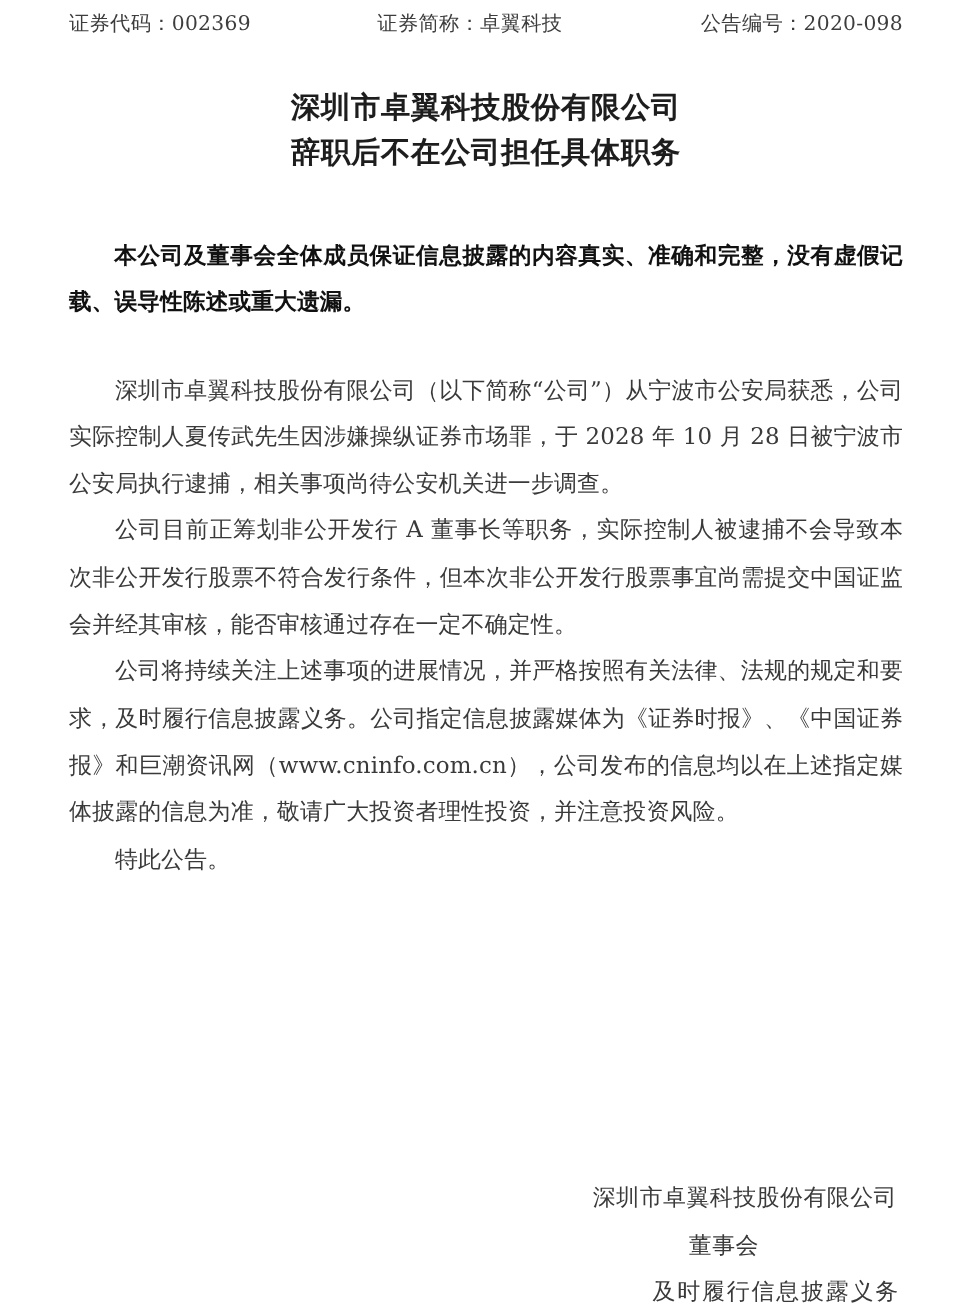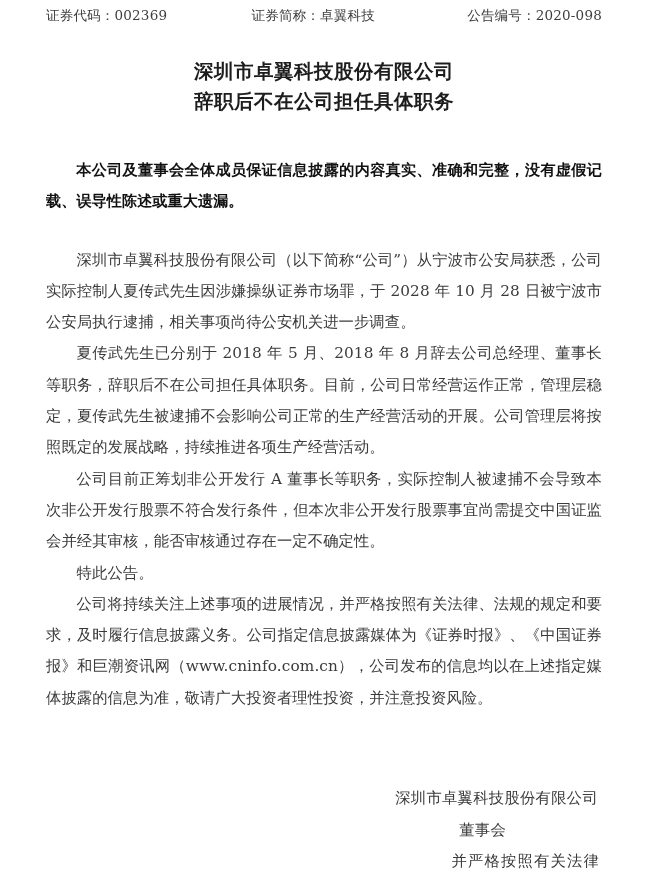--- a/index.html
+++ b/index.html
@@ -120,29 +120,28 @@
   </div>
 
   <div class="body-block">
 
     <p class="para statement">本公司及董事会全体成员保证信息披露的内容真实、准确和完整，没有虚假记载、误导性陈述或重大遗漏。</p>
 
     <div class="gap-after-statement"></div>
 
     <p class="para">深圳市卓翼科技股份有限公司（以下简称“公司”）从宁波市公安局获悉，公司实际控制人夏传武先生因涉嫌操纵证券市场罪，于 2028 年 10 月 28 日被宁波市公安局执行逮捕，相关事项尚待公安机关进一步调查。</p>
 
-    <p class="para">夏传武先生已分别于 2018 年 5 月、2018 年 8 月辞去公司总经理、董事长等职务，辞职后不在公司担任具体职务。目前，公司日常经营运作正常，管理层稳定，夏传武先生被逮捕不会影响公司正常的生产经营活动的开展。公司管理层将按照既定的发展战略，持续推进各项生产经营活动。</p>
 
     <p class="para">公司目前正筹划非公开发行 A 董事长等职务，实际控制人被逮捕不会导致本次非公开发行股票不符合发行条件，但本次非公开发行股票事宜尚需提交中国证监会并经其审核，能否审核通过存在一定不确定性。</p>
 
+    <p class="para">公司将持续关注上述事项的进展情况，并严格按照有关法律、法规的规定和要求，及时履行信息披露义务。公司指定信息披露媒体为《证券时报》、《中国证券报》和巨潮资讯网（www.cninfo.com.cn），公司发布的信息均以在上述指定媒体披露的信息为准，敬请广大投资者理性投资，并注意投资风险。</p>
+
     <p class="para">特此公告。</p>
-
-    <p class="para">公司将持续关注上述事项的进展情况，并严格按照有关法律、法规的规定和要求，及时履行信息披露义务。公司指定信息披露媒体为《证券时报》、《中国证券报》和巨潮资讯网（www.cninfo.com.cn），公司发布的信息均以在上述指定媒体披露的信息为准，敬请广大投资者理性投资，并注意投资风险。</p>
 
   </div>
 
   <div class="sign-block">
     <div class="sign-line company">深圳市卓翼科技股份有限公司</div>
     <div class="sign-line board">董事会</div>
-    <div class="sign-line date">并严格按照有关法律</div>
+    <div class="sign-line date">及时履行信息披露义务</div>
   </div>
 
 </div>
 
 </body></html>

